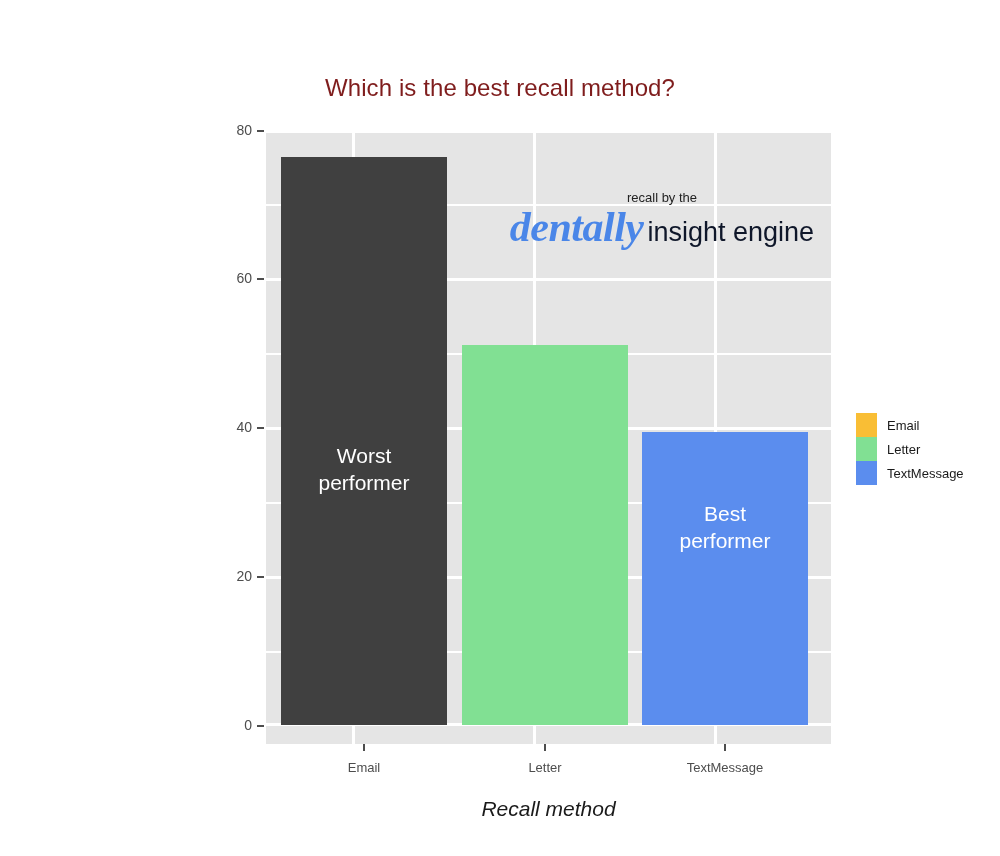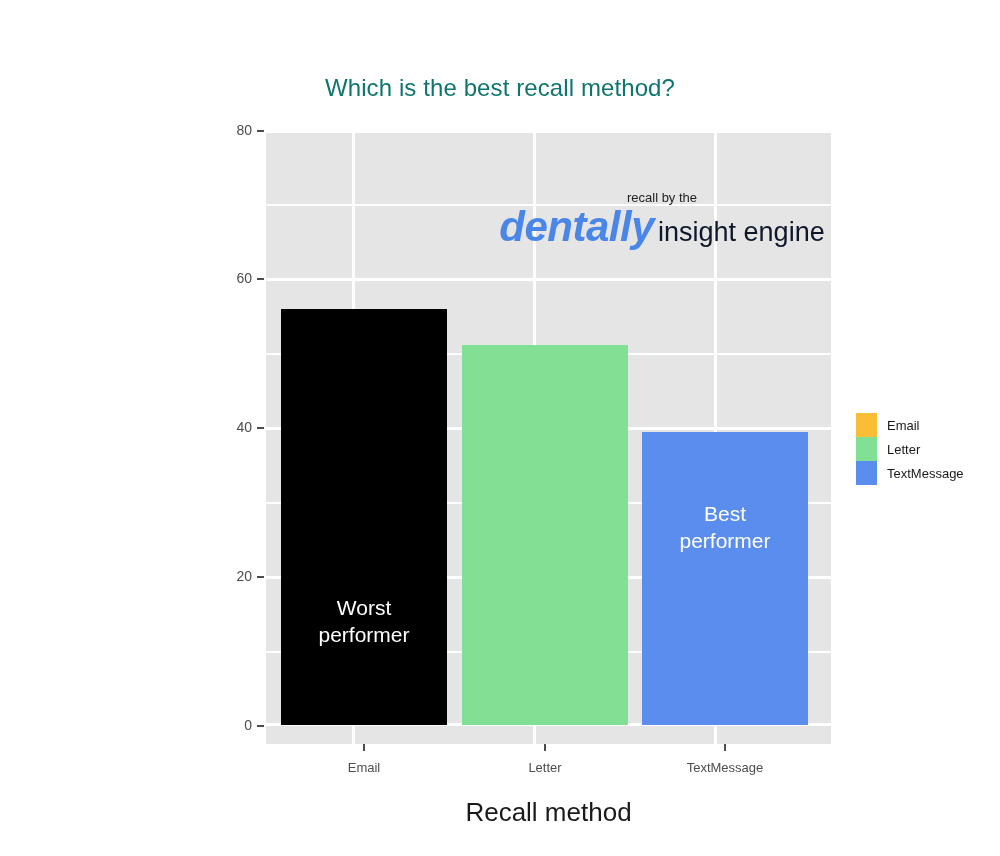--- a/index.html
+++ b/index.html
@@ -21,21 +21,21 @@
   }
 
   
   .chart-title {
     position: absolute;
     left: 0;
     top: 74px;
     width: 1000px;
     text-align: center;
     font-size: 24px;
-    color: #0f766e;
+    color: #7f1d1d;
     letter-spacing: 0.1px;
   }
 
   
   .panel {
     position: absolute;
     left: 266px;
     top: 130px;
     width: 565px;
     height: 614px;
@@ -90,20 +90,21 @@
   .logo-line {
     white-space: nowrap;
     line-height: 1;
   }
   .logo-dentally {
     font-size: 42px;
     font-weight: bold;
     font-style: italic;
     color: #4A86E8;
     letter-spacing: -0.5px;
+    font-family: Liberation Serif, serif;
   }
   .logo-insight {
     font-size: 27px;
     color: #0f172a;
     margin-left: 4px;
   }
 
   
   .y-tick-label {
     position: absolute;
@@ -135,22 +136,23 @@
     height: 7px;
     background: #4d4d4d;
   }
 
   .axis-title-x {
     position: absolute;
     left: 266px;
     top: 797px;
     width: 565px;
     text-align: center;
-    font-size: 26px;
+    font-size: 21px;
     color: #1a1a1a;
+    font-style: italic;
   }
   .axis-title-y {
     position: absolute;
     left: 20px;
     top: 360px;
     width: 200px;
     text-align: center;
     font-size: 20px;
     line-height: 28px;
     color: #1a1a1a;
@@ -194,21 +196,21 @@
     <div class="gridline major" style="top:297px;"></div>
     <div class="gridline minor" style="top:372px;"></div>
     <div class="gridline major" style="top:446px;"></div>
     <div class="gridline minor" style="top:521px;"></div>
     <div class="gridline major" style="top:593px;"></div>
 
     <div class="vgrid" style="left:86px;"></div>
     <div class="vgrid" style="left:267px;"></div>
     <div class="vgrid" style="left:448px;"></div>
 
-    <div class="bar" style="left:15px; width:166px; height:416px; background:#000000;">
+    <div class="bar" style="left:15px; width:166px; height:568px; background:#404040;">
       <div class="bar-label" style="top:285px;">
         <div>Worst</div>
         <div>performer</div>
       </div>
     </div>
 
     <div class="bar" style="left:196px; width:166px; height:380px; background:#81E093;"></div>
 
     <div class="bar" style="left:376px; width:166px; height:293px; background:#5B8DEE;">
       <div class="bar-label" style="top:30px;margin-top:38px;">

